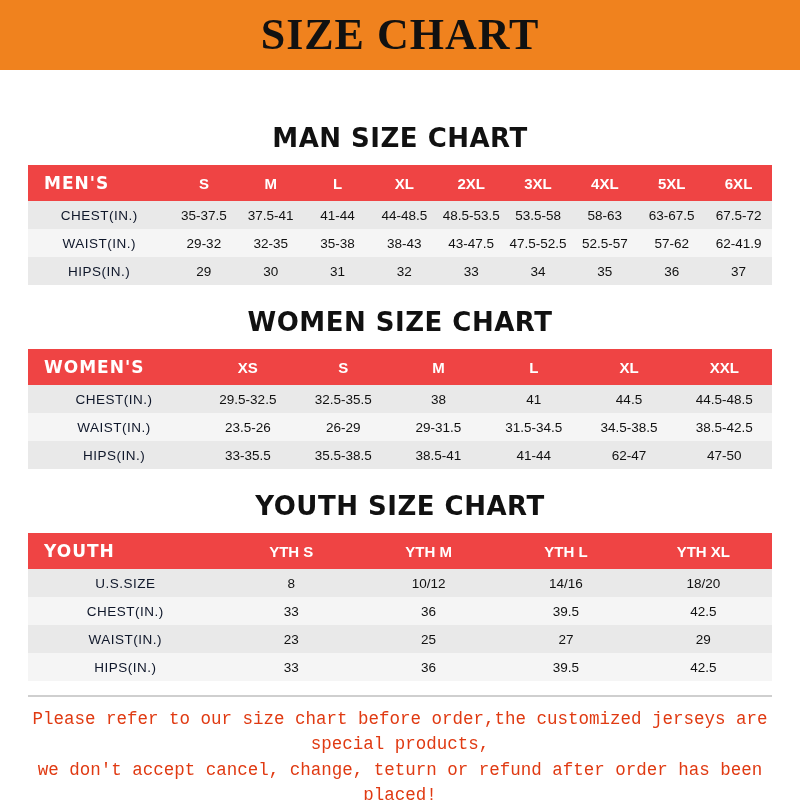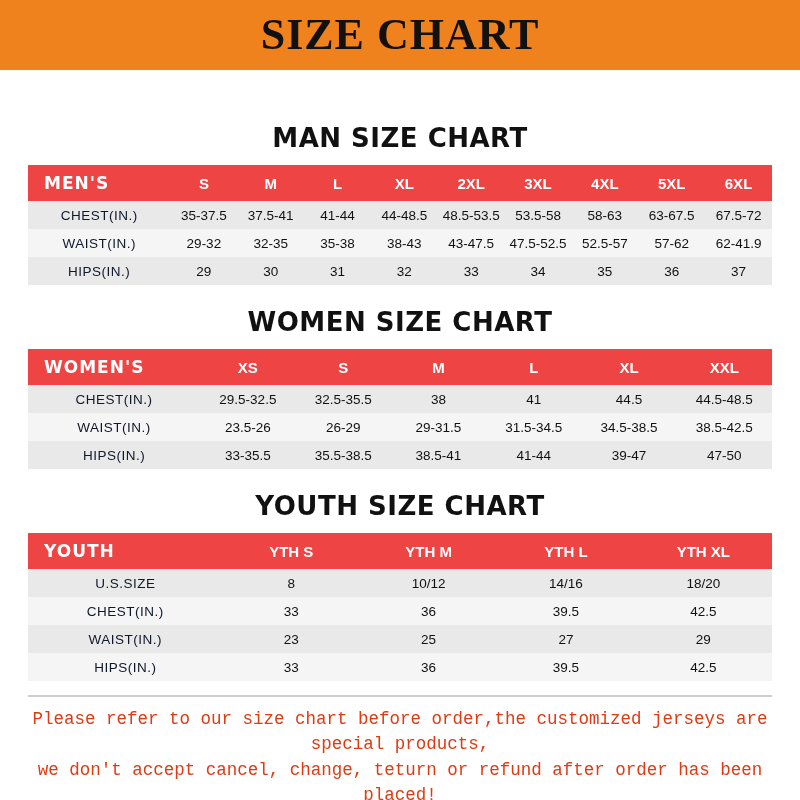--- a/index.html
+++ b/index.html
@@ -211,21 +211,21 @@
           <td>31.5-34.5</td>
           <td>34.5-38.5</td>
           <td>38.5-42.5</td>
         </tr>
         <tr class="odd">
           <td class="rowlabel">HIPS(IN.)</td>
           <td>33-35.5</td>
           <td>35.5-38.5</td>
           <td>38.5-41</td>
           <td>41-44</td>
-          <td>39-47</td>
+          <td>62-47</td>
           <td>47-50</td>
         </tr>
       </tbody>
     </table>
 
     <div class="section-title t3">YOUTH SIZE CHART</div>
     <table class="size">
       <thead>
         <tr>
           <th class="rowlabel" style="width:24%">YOUTH</th>

